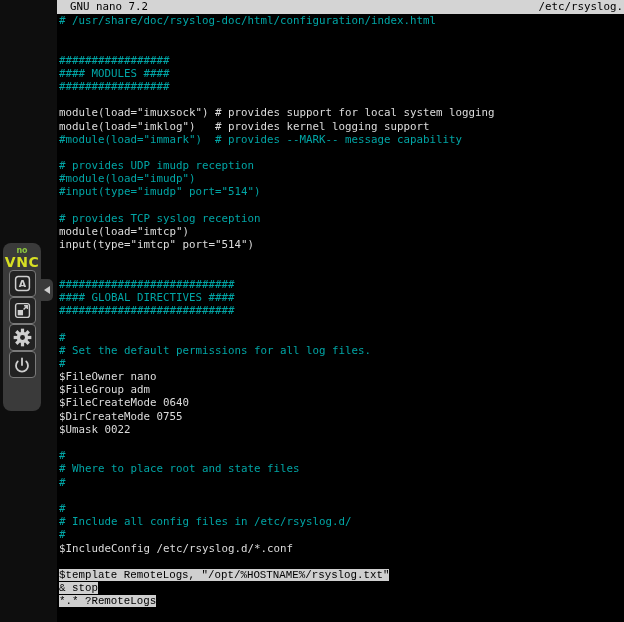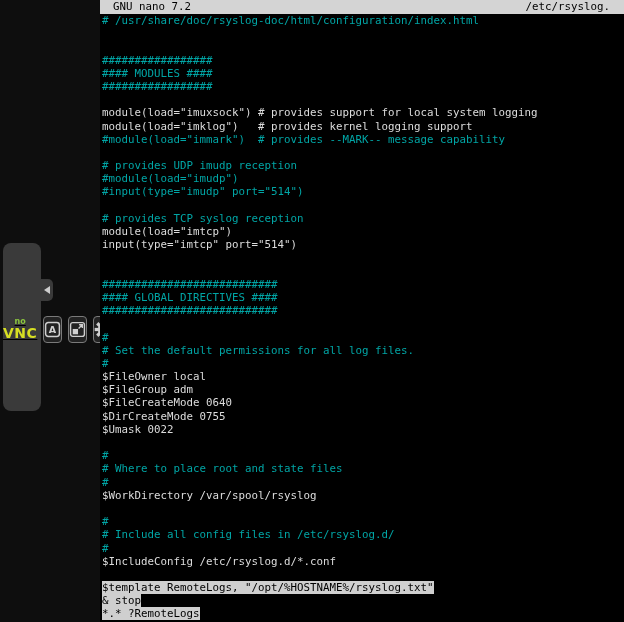--- a/index.html
+++ b/index.html
@@ -9,62 +9,61 @@
     position:relative;
     overflow:hidden;
     font-family:"DejaVu Sans Mono", monospace;
   }
 
   
   .terminal{
     position:absolute;left:57px;top:0;right:0;bottom:0;
     background:var(--term-bg,#000);
     overflow:hidden;
-    margin-left:43px;
   }
   .nano-header{
     height:14px;
     background:var(--hdr-bg,#d4d4d4);
     color:var(--hdr-fg,#000);
     font-size:10.8px;
     line-height:14px;
     display:flex;
     justify-content:space-between;
     padding-left:13px;
     white-space:pre;
     overflow:hidden;
   }
-  .nano-header .fname{padding-right:14px;}
+  .nano-header .fname{padding-right:1px;}
   .term-body{
     padding-left:2px;
     font-size:10.8px;
   }
   .line{
     height:13.2px;
     line-height:13.2px;
     white-space:pre;
   }
   .line.comment span{color:var(--comment,#00a5a5);}
   .line.text span{color:var(--text,#dcdcdc);}
   .line.selected span{
     background:var(--sel-bg,#cfcfcf);
     color:var(--sel-fg,#000);
+    font-family:Liberation Mono, monospace;
   }
 
   
   .vnc-panel{
     position:absolute;left:3px;top:243px;
     width:38px;height:168px;
     background:#3a3a3a;
     border-radius:8px;
-    display:flex;flex-direction:row;align-items:center;
+    display:flex;flex-direction:column;align-items:center;
     padding-top:4px;
-    gap:6px;
+    gap:0;
     box-sizing:border-box;
-    text-decoration:underline;
   }
   .vnc-logo{
     display:flex;flex-direction:column;align-items:center;
     line-height:1;
     margin-bottom:1px;
     font-family:"DejaVu Sans", sans-serif;
   }
   .vnc-logo .logo-no{font-size:8px;color:#8cc63f;font-weight:bold;}
   .vnc-logo .logo-vnc{font-size:14px;color:#d7df23;font-weight:bold;letter-spacing:0.5px;}
   .vnc-btn{
@@ -168,30 +167,29 @@
         <div class="line text"><span>input(type="imtcp" port="514")</span></div>
         <div class="line text"><span></span></div>
         <div class="line text"><span></span></div>
         <div class="line comment"><span>###########################</span></div>
         <div class="line comment"><span>#### GLOBAL DIRECTIVES ####</span></div>
         <div class="line comment"><span>###########################</span></div>
         <div class="line text"><span></span></div>
         <div class="line comment"><span>#</span></div>
         <div class="line comment"><span># Set the default permissions for all log files.</span></div>
         <div class="line comment"><span>#</span></div>
-        <div class="line text"><span>$FileOwner local</span></div>
+        <div class="line text"><span>$FileOwner nano</span></div>
         <div class="line text"><span>$FileGroup adm</span></div>
         <div class="line text"><span>$FileCreateMode 0640</span></div>
         <div class="line text"><span>$DirCreateMode 0755</span></div>
         <div class="line text"><span>$Umask 0022</span></div>
         <div class="line text"><span></span></div>
         <div class="line comment"><span>#</span></div>
         <div class="line comment"><span># Where to place root and state files</span></div>
         <div class="line comment"><span>#</span></div>
-        <div class="line text"><span>$WorkDirectory /var/spool/rsyslog</span></div>
         <div class="line text"><span></span></div>
         <div class="line comment"><span>#</span></div>
         <div class="line comment"><span># Include all config files in /etc/rsyslog.d/</span></div>
         <div class="line comment"><span>#</span></div>
         <div class="line text"><span>$IncludeConfig /etc/rsyslog.d/*.conf</span></div>
         <div class="line text"><span></span></div>
         <div class="line selected"><span>$template RemoteLogs, "/opt/%HOSTNAME%/rsyslog.txt"</span></div>
         <div class="line selected"><span>&amp; stop</span></div>
         <div class="line selected"><span>*.* ?RemoteLogs</span></div>
       </div>

